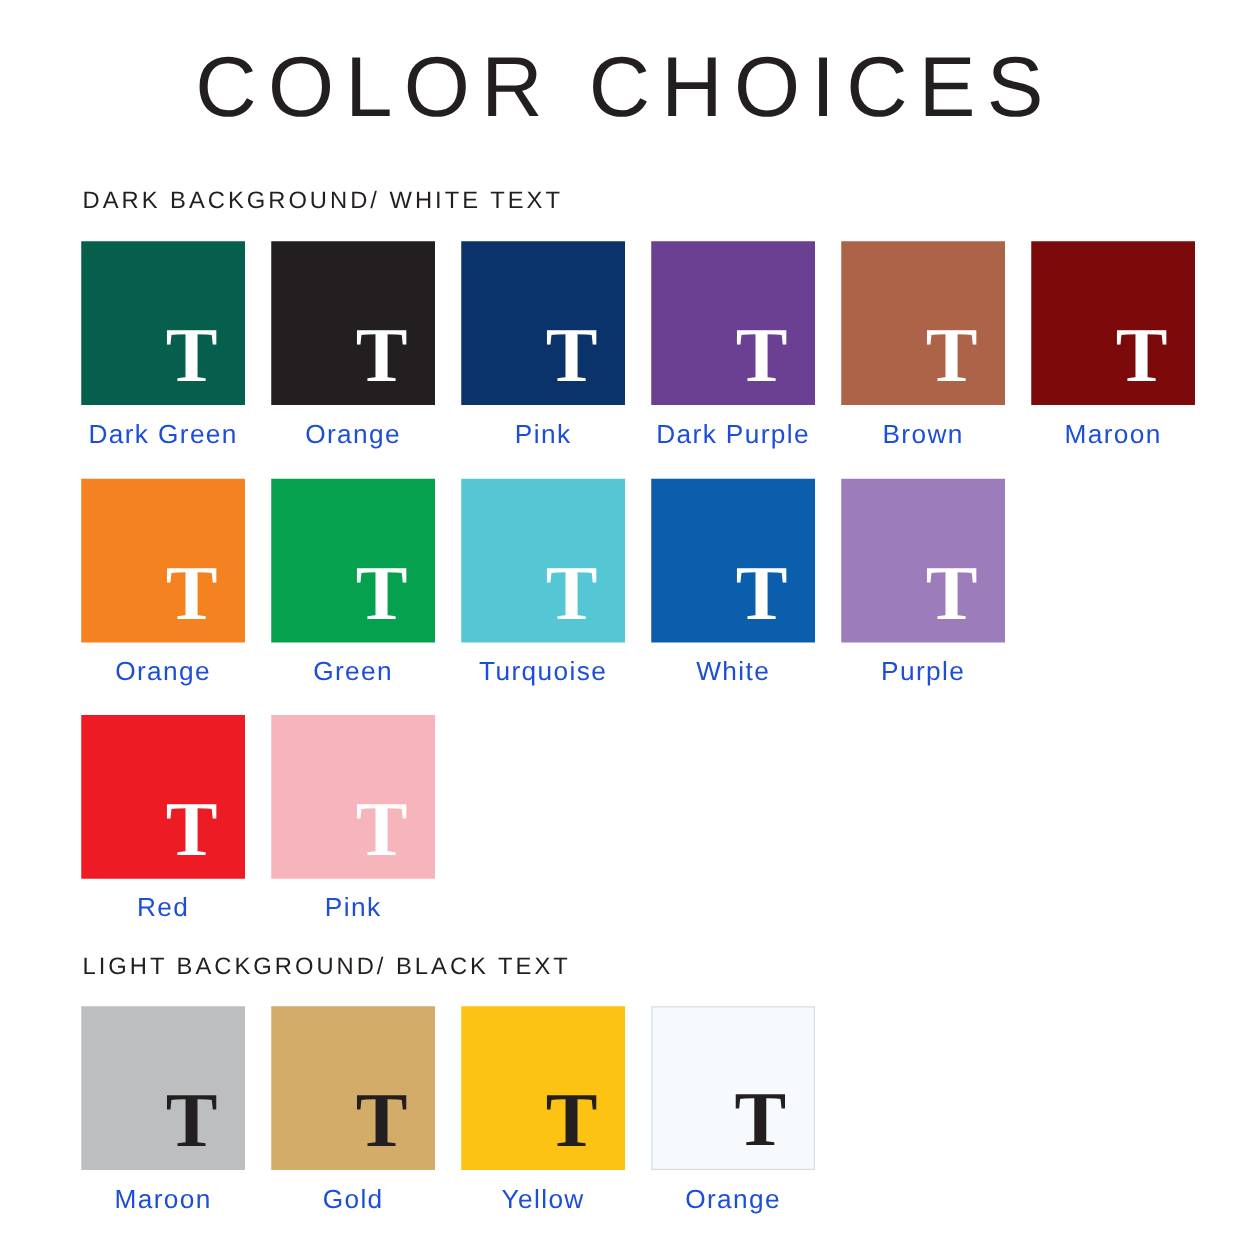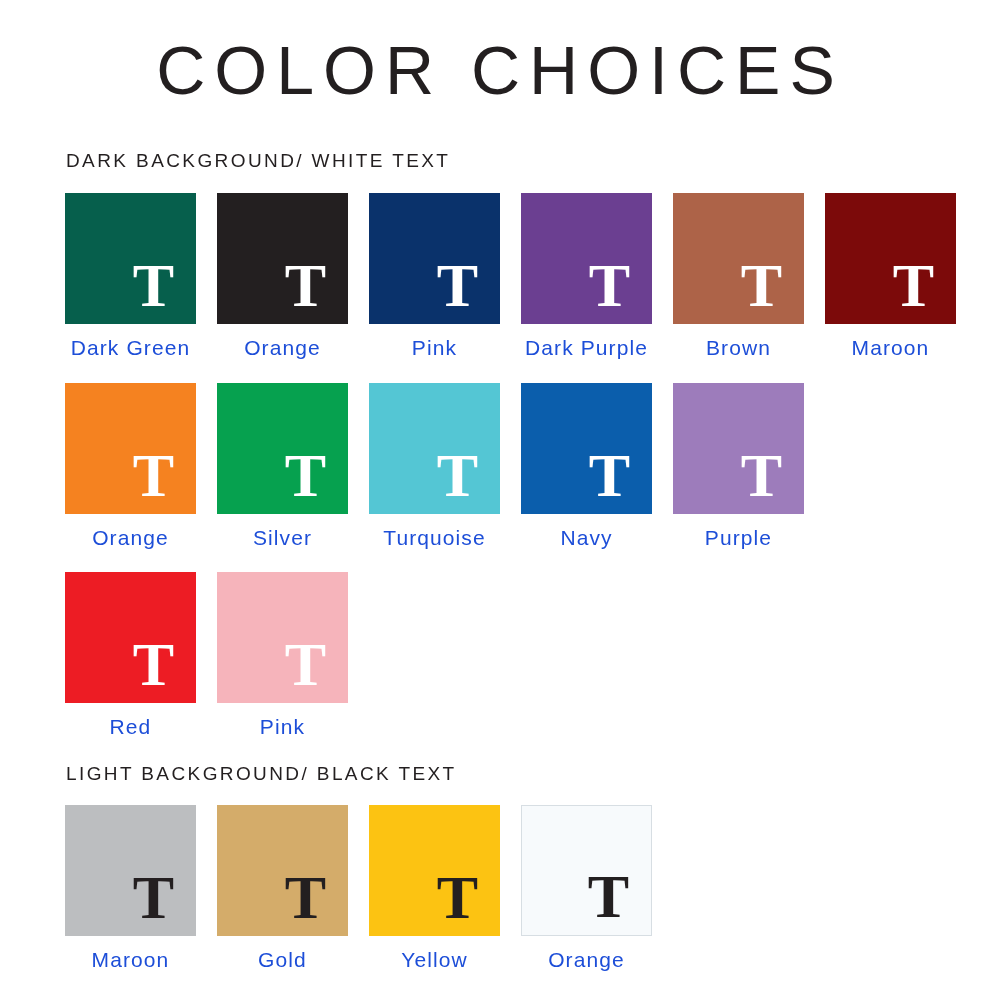--- a/index.html
+++ b/index.html
@@ -152,33 +152,33 @@
     <div class="swatch-cell">
       <div class="swatch-chip" style="background: rgb(245, 130, 32);">
         <span class="swatch-letter" style="color: rgb(255, 255, 255);">T</span>
       </div>
       <div class="swatch-label">Orange</div>
     </div>
     <div class="swatch-cell">
       <div class="swatch-chip" style="background: rgb(6, 161, 79);">
         <span class="swatch-letter" style="color: rgb(255, 255, 255);">T</span>
       </div>
-      <div class="swatch-label">Silver</div>
+      <div class="swatch-label">Green</div>
     </div>
     <div class="swatch-cell">
       <div class="swatch-chip" style="background: rgb(84, 198, 212);">
         <span class="swatch-letter" style="color: rgb(255, 255, 255);">T</span>
       </div>
       <div class="swatch-label">Turquoise</div>
     </div>
     <div class="swatch-cell">
       <div class="swatch-chip" style="background: rgb(11, 94, 172);">
         <span class="swatch-letter" style="color: rgb(255, 255, 255);">T</span>
       </div>
-      <div class="swatch-label">Navy</div>
+      <div class="swatch-label">White</div>
     </div>
     <div class="swatch-cell">
       <div class="swatch-chip" style="background: rgb(157, 124, 187);">
         <span class="swatch-letter" style="color: rgb(255, 255, 255);">T</span>
       </div>
       <div class="swatch-label">Purple</div>
     </div>
   </div>
 <div class="swatch-row" id="row-3">
     <div class="swatch-cell">

